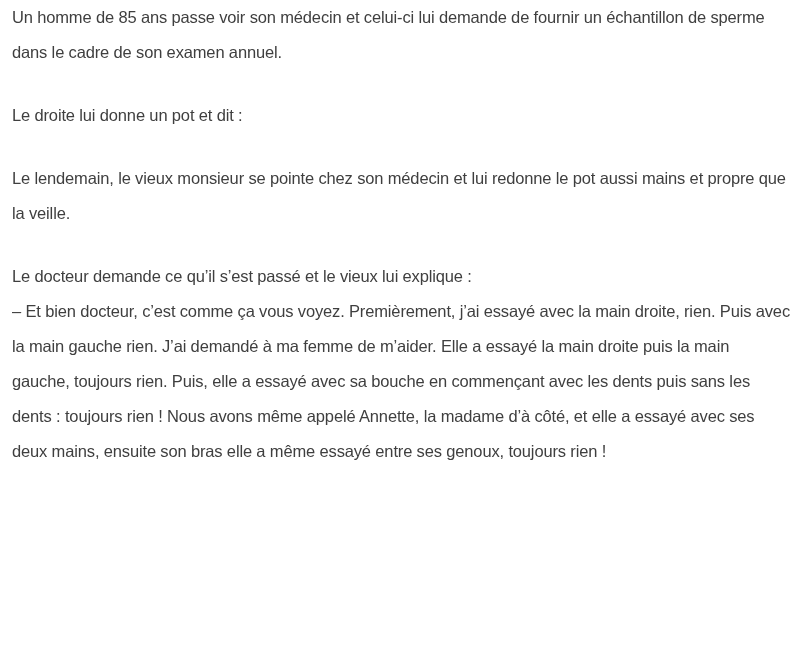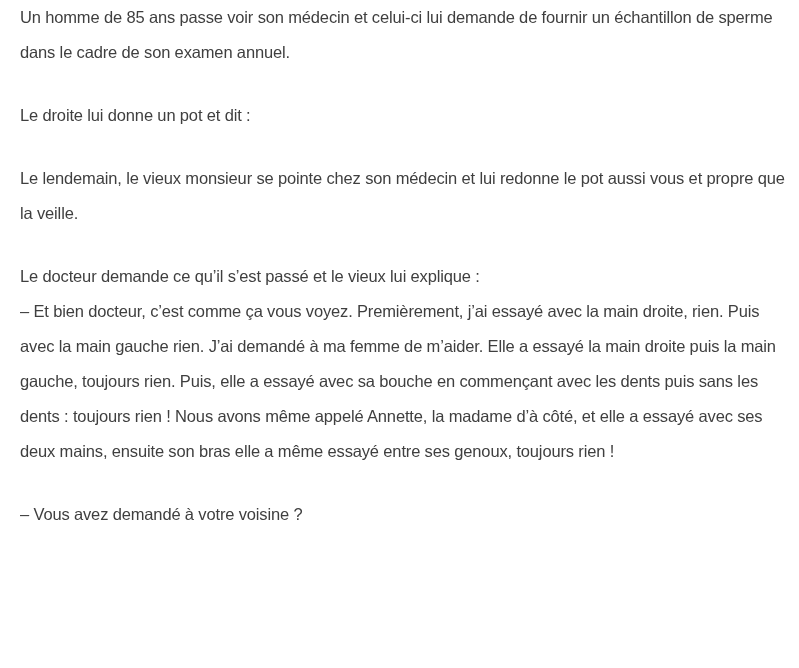--- a/index.html
+++ b/index.html
@@ -4,21 +4,21 @@
 <style>
   html, body {
     margin: 0;
     padding: 0;
     background: #ffffff;
   }
   .page {
     width: 799px;
     height: 668px;
     box-sizing: border-box;
-    padding: 0 9px 0 20px;
+    padding: 0 9px 0 12px;
     overflow: hidden;
     background: #ffffff;
     font-family: "Liberation Sans", "DejaVu Sans", sans-serif;
   }
   p.para {
     margin: 0 0 28px 0;
     padding: 0;
   }
   .line {
     display: block;
@@ -36,25 +36,24 @@
 
   <p class="para">
     <span class="line">Un homme de 85 ans passe voir son médecin et celui-ci lui demande de fournir un échantillon de sperme dans le cadre de son examen annuel.</span>
   </p>
 
   <p class="para">
     <span class="line">Le droite lui donne un pot et dit :</span>
   </p>
 
   <p class="para">
-    <span class="line">Le lendemain, le vieux monsieur se pointe chez son médecin et lui redonne le pot aussi vous et propre que la veille.</span>
+    <span class="line">Le lendemain, le vieux monsieur se pointe chez son médecin et lui redonne le pot aussi mains et propre que la veille.</span>
   </p>
 
   <p class="para">
     <span class="line">Le docteur demande ce qu’il s’est passé et le vieux lui explique :</span>
     <span class="line">– Et bien docteur, c’est comme ça vous voyez. Premièrement, j’ai essayé avec la main droite, rien. Puis avec la main gauche rien. J’ai demandé à ma femme de m’aider. Elle a essayé la main droite puis la main gauche, toujours rien. Puis, elle a essayé avec sa bouche en commençant avec les dents puis sans les dents : toujours rien ! Nous avons même appelé Annette, la madame d’à côté, et elle a essayé avec ses deux mains, ensuite son bras elle a même essayé entre ses genoux, toujours rien !</span>
   </p>
 
   <p class="para">
-    <span class="line">– Vous avez demandé à votre voisine ?</span>
   </p>
 
 </div>
 
 </body></html>

